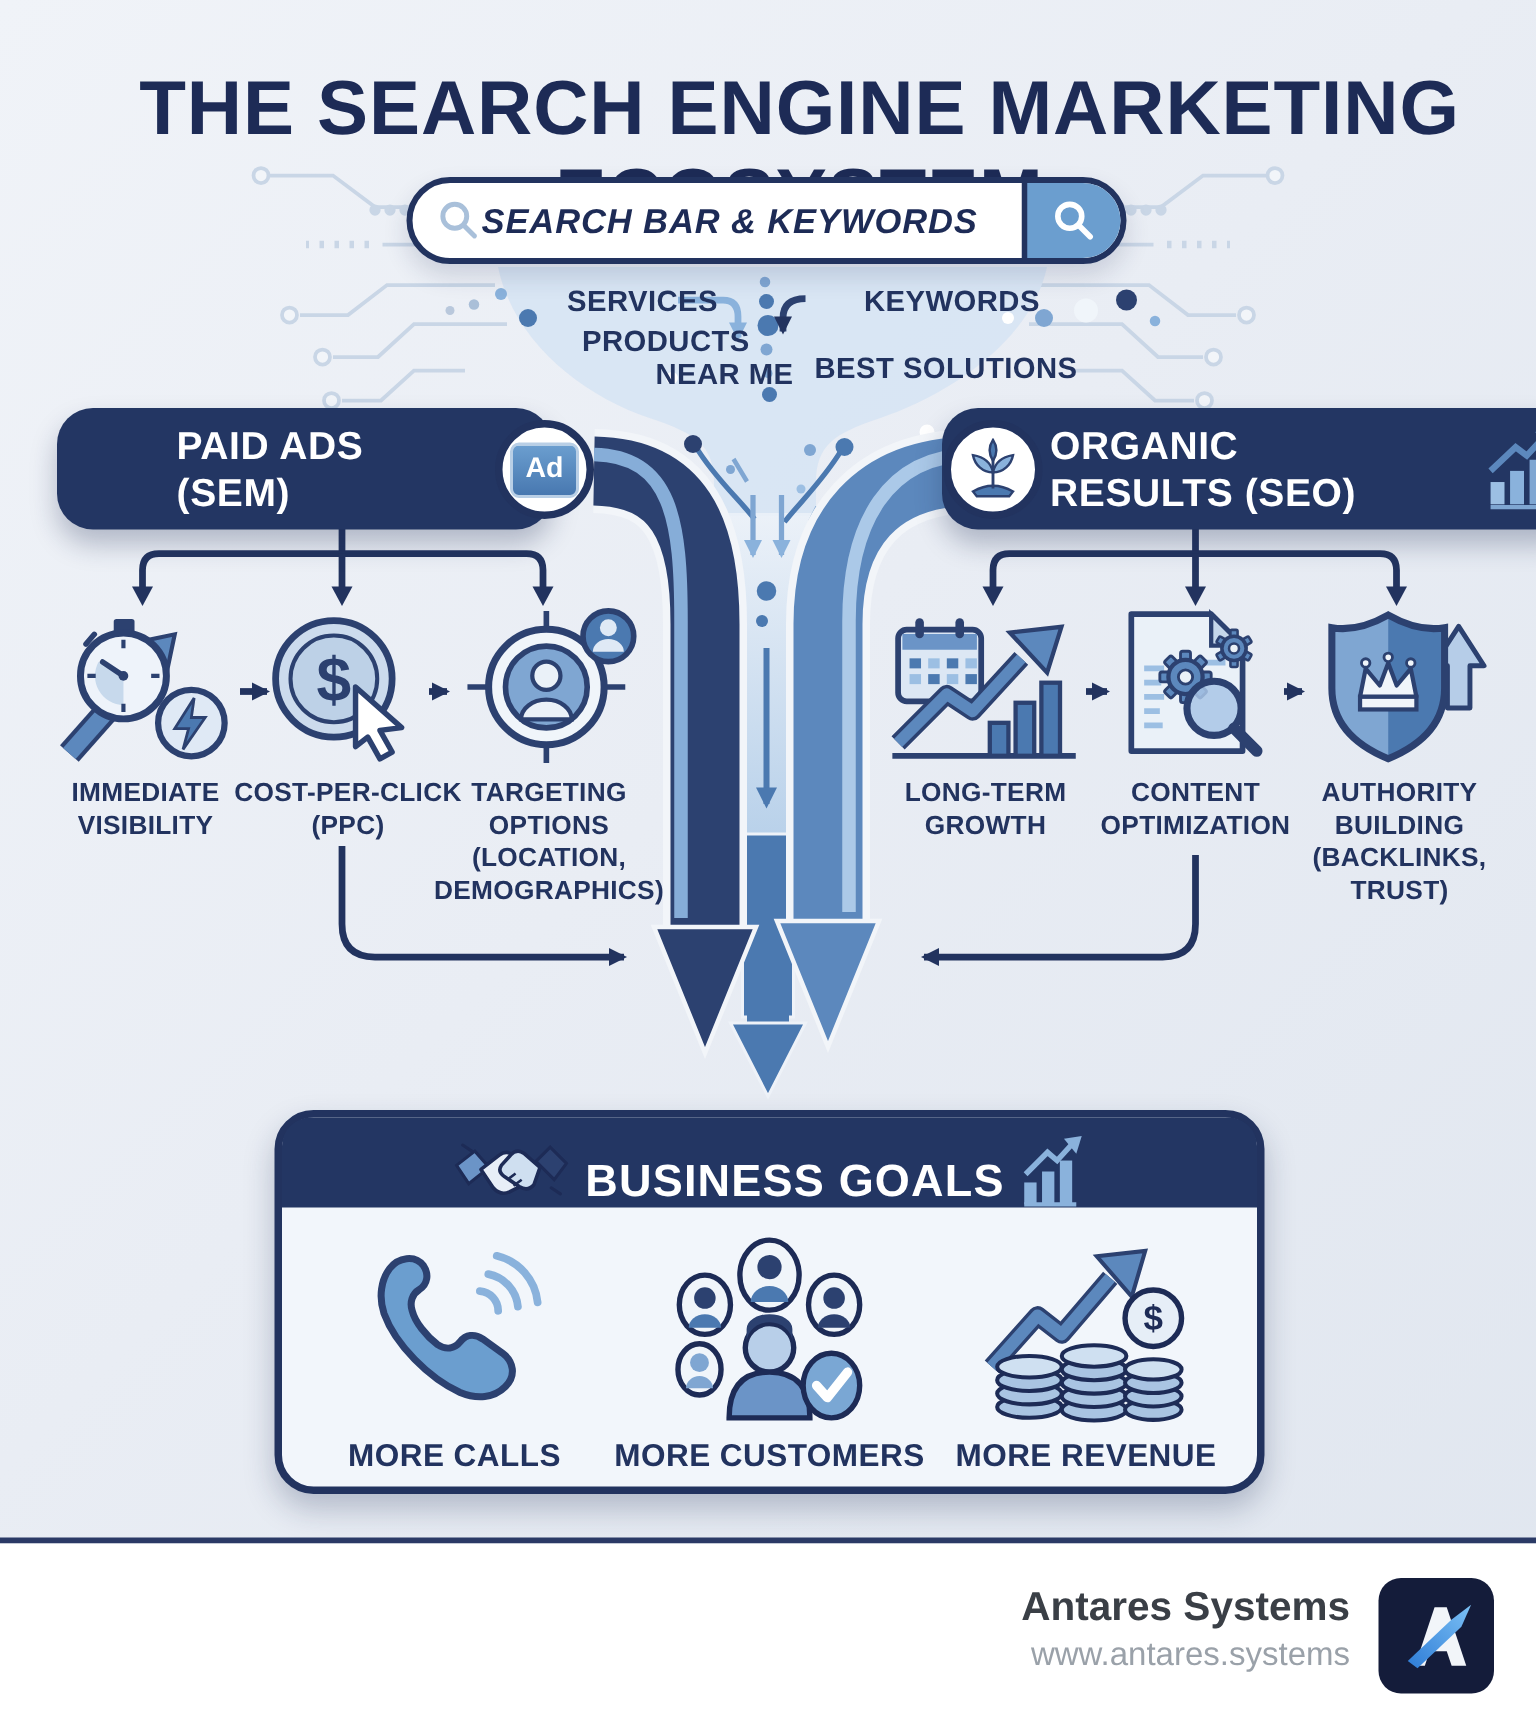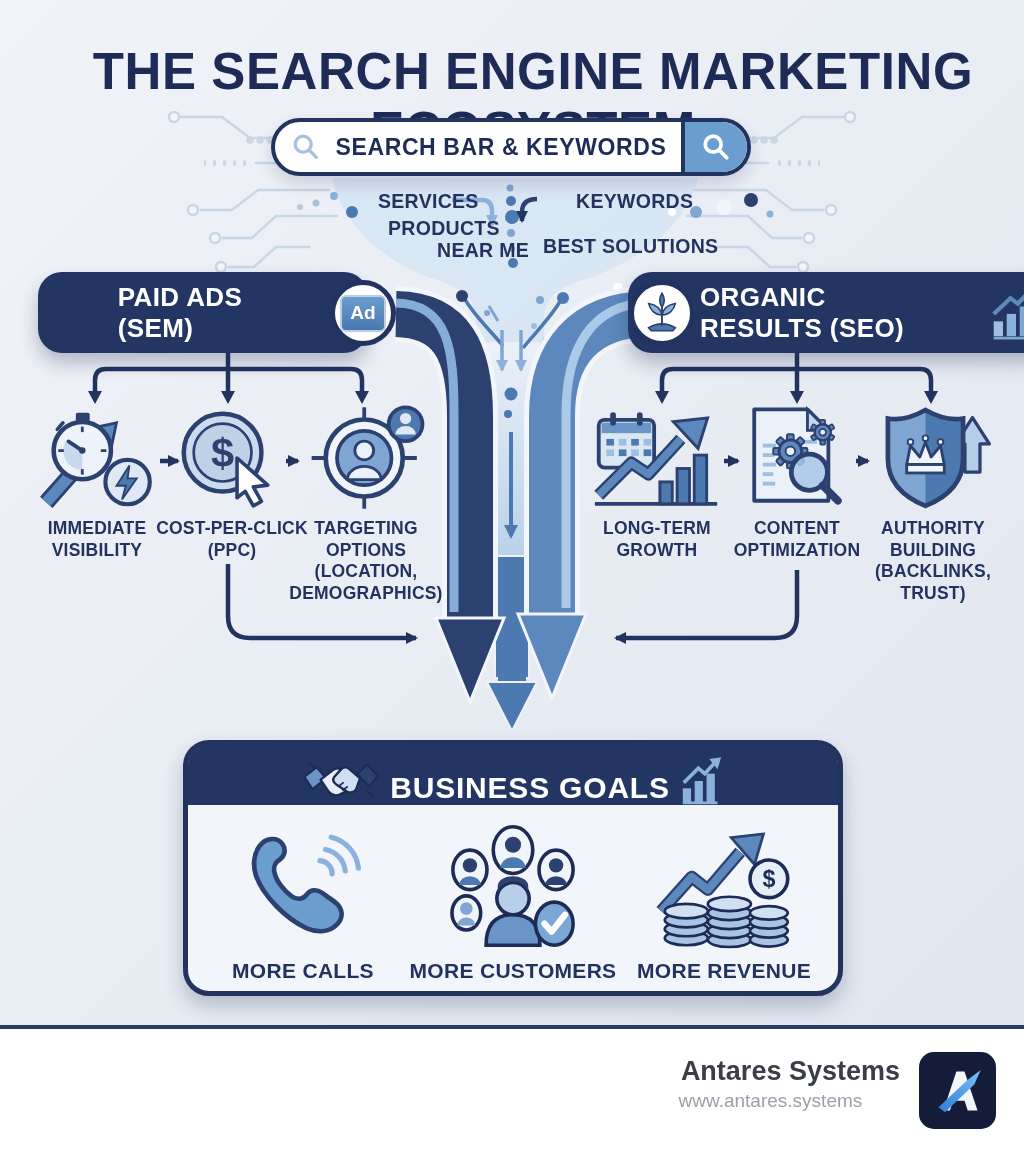--- a/index.html
+++ b/index.html
@@ -4,21 +4,21 @@
 <style>
   html,body{margin:0;padding:0;background:#cfd6e0;font-family:"Liberation Sans",sans-serif;}
   .stage{position:relative;width:1024px;height:1154px;margin:0 auto;overflow:hidden;
          background:linear-gradient(135deg,#f0f3f8 0%,#e9edf4 45%,#e0e6ef 100%);}
   .abs{position:absolute;}
   h1.title{position:absolute;left:0;right:0;top:42px;margin:0;text-align:center;
            font-size:51px;font-weight:800;color:#1d2b56;letter-spacing:.6px;padding-left:42px;}
   .searchbar{position:absolute;left:271px;top:118px;width:480px;height:58px;background:#fff;
              border:4px solid #22335f;border-radius:33px;display:flex;align-items:center;
              box-sizing:border-box;box-shadow:0 8px 16px rgba(30,45,90,.16);}
-  .searchbar .sb-label{flex:1;text-align:center;font-size:23px;font-weight:800;color:#1d2b56;letter-spacing:.6px;}
+  .searchbar .sb-label{flex:1;text-align:left;font-size:23px;font-weight:800;color:#1d2b56;letter-spacing:.6px;font-style:italic;}
   .searchbtn{width:62px;align-self:stretch;background:#6b9ecf;border-left:4px solid #22335f;
              border-radius:0 28px 28px 0;display:flex;align-items:center;justify-content:center;}
   .kw{position:absolute;font-weight:800;font-size:19.5px;color:#22335f;letter-spacing:.3px;white-space:nowrap;margin-left:16px;}
   .branch{position:absolute;top:272px;height:81px;background:#233663;border-radius:24px;color:#fff;
           display:flex;align-items:center;justify-content:center;box-sizing:border-box;
           font-size:26px;font-weight:800;line-height:1.18;letter-spacing:.4px;
           white-space:pre-line;box-shadow:0 10px 18px rgba(25,40,80,.28);}
   .badge-circle{position:absolute;width:66px;height:66px;border-radius:50%;background:#fff;
                 border:5px solid #22335f;box-sizing:border-box;display:flex;align-items:center;
                 justify-content:center;z-index:5;}
@@ -33,21 +33,21 @@
              box-shadow:0 10px 20px rgba(25,40,80,.25);}
   .goals-header{position:absolute;left:0;right:0;top:0;height:60px;background:#233663;
                 border-radius:19px 19px 0 0;display:flex;align-items:flex-end;justify-content:center;gap:11px;}
   .goals-title{color:#fff;font-size:30px;font-weight:800;letter-spacing:.8px;}
   .goal-label{position:absolute;top:214px;width:220px;text-align:center;color:#22335f;
               font-size:21px;font-weight:800;letter-spacing:.3px;}
   .divider{position:absolute;left:0;top:1025px;width:1024px;height:4px;background:#2b3a66;}
   .footer{position:absolute;left:0;top:1029px;width:1024px;height:125px;background:#ffffff;}
   .footer-text{position:absolute;right:124px;top:28px;text-align:right;}
   .company{font-size:27px;font-weight:800;color:#3a3f46;line-height:1.1;margin-left:40px;}
-  .website{font-size:19px;color:#9aa1a9;margin-top:3px;text-align:center;}
+  .website{font-size:22px;color:#9aa1a9;margin-top:3px;}
   .logo{position:absolute;left:919px;top:23px;width:77px;height:77px;border-radius:15px;
         background:#141c3a;display:flex;align-items:center;justify-content:center;}
 </style>
 </head>
 <body>
 
 <div class="stage">
 
   <svg class="abs" style="left:0;top:0" width="1024" height="1154" viewBox="0 0 1024 1154">
     <defs>

